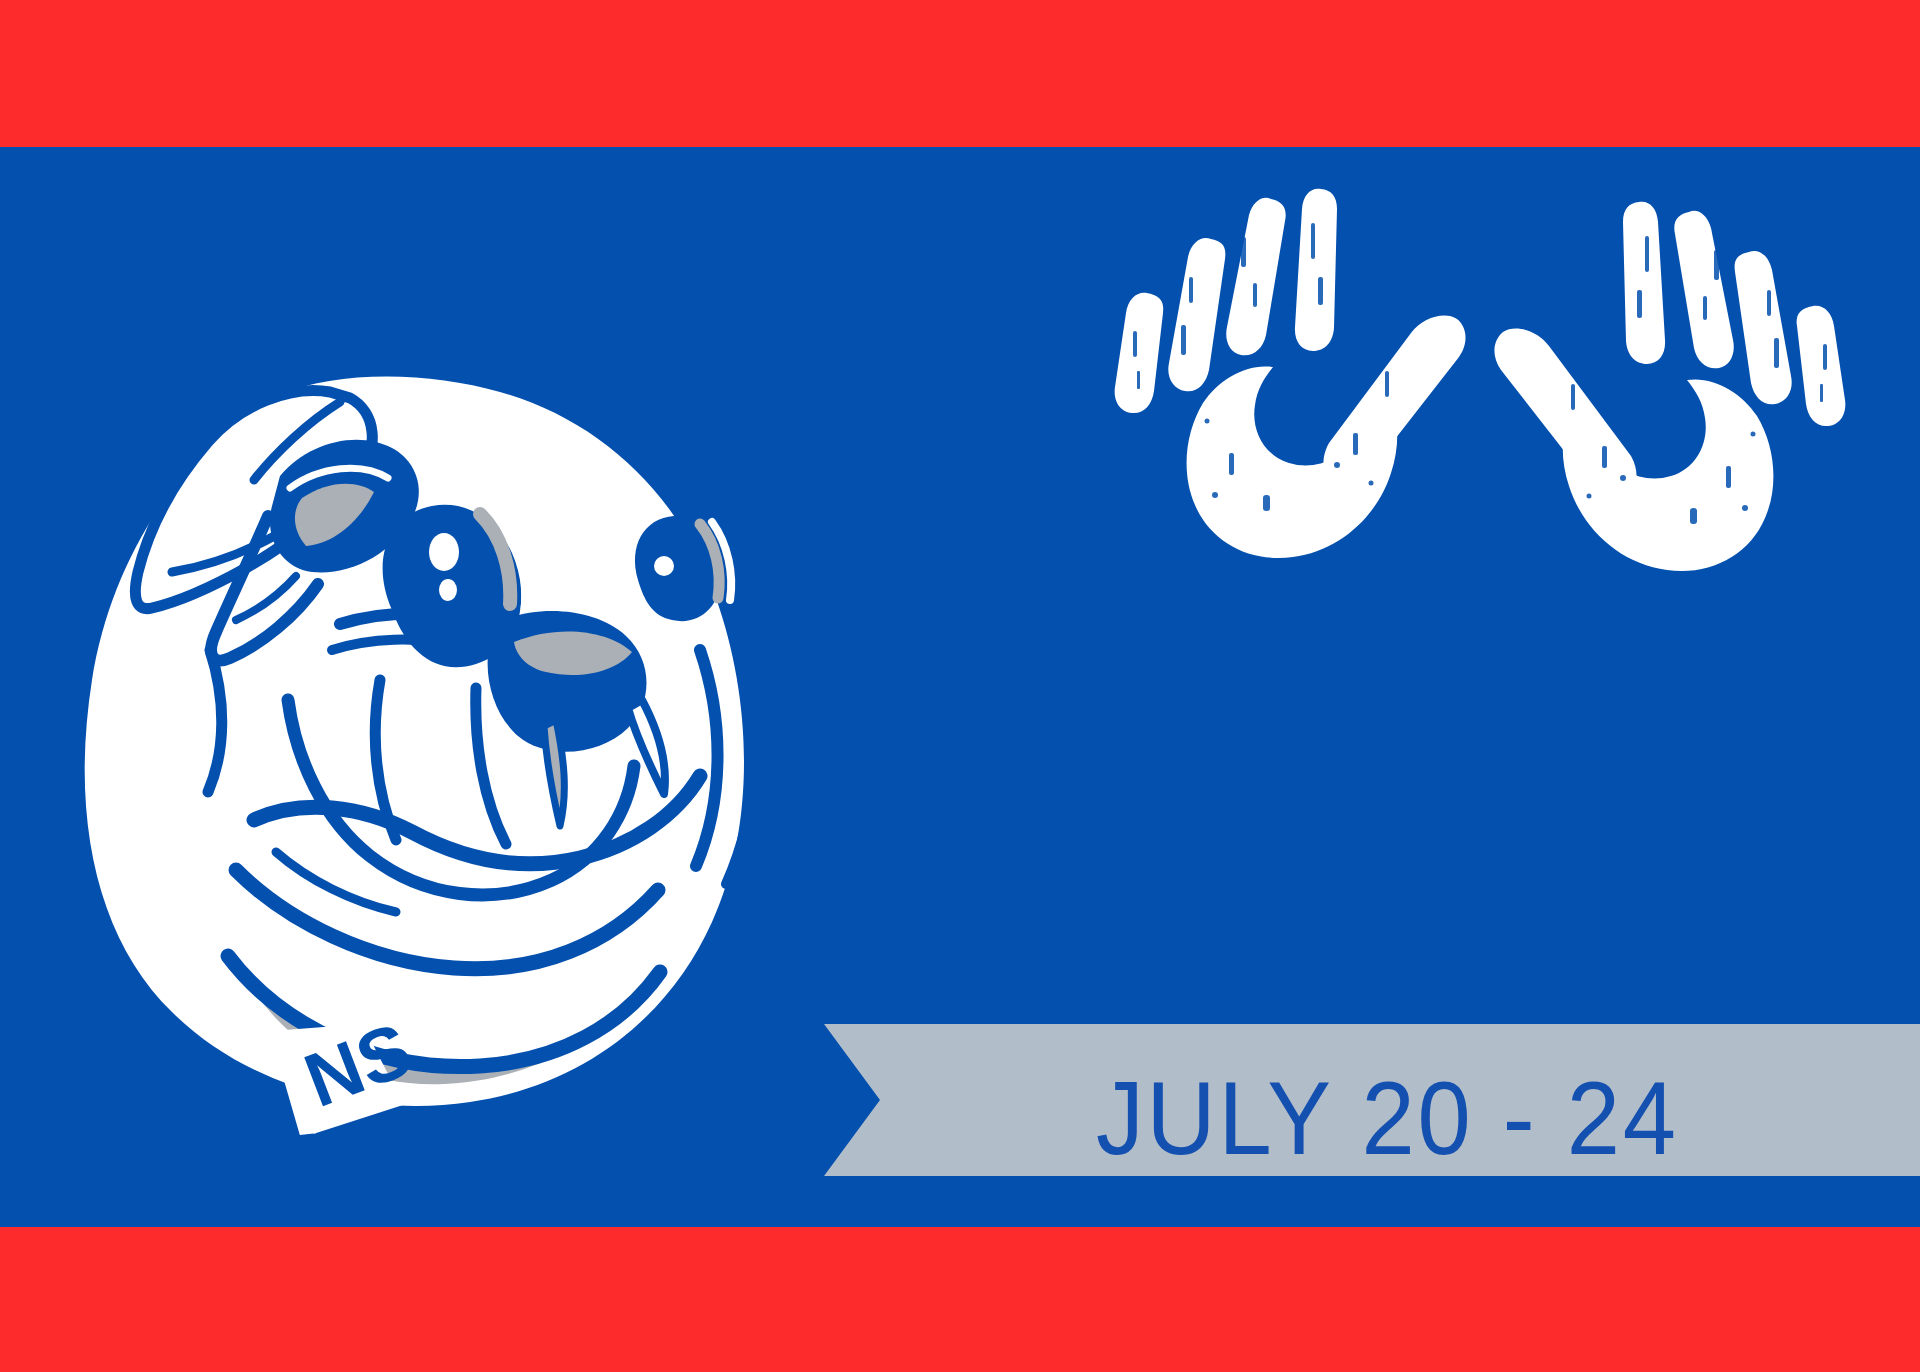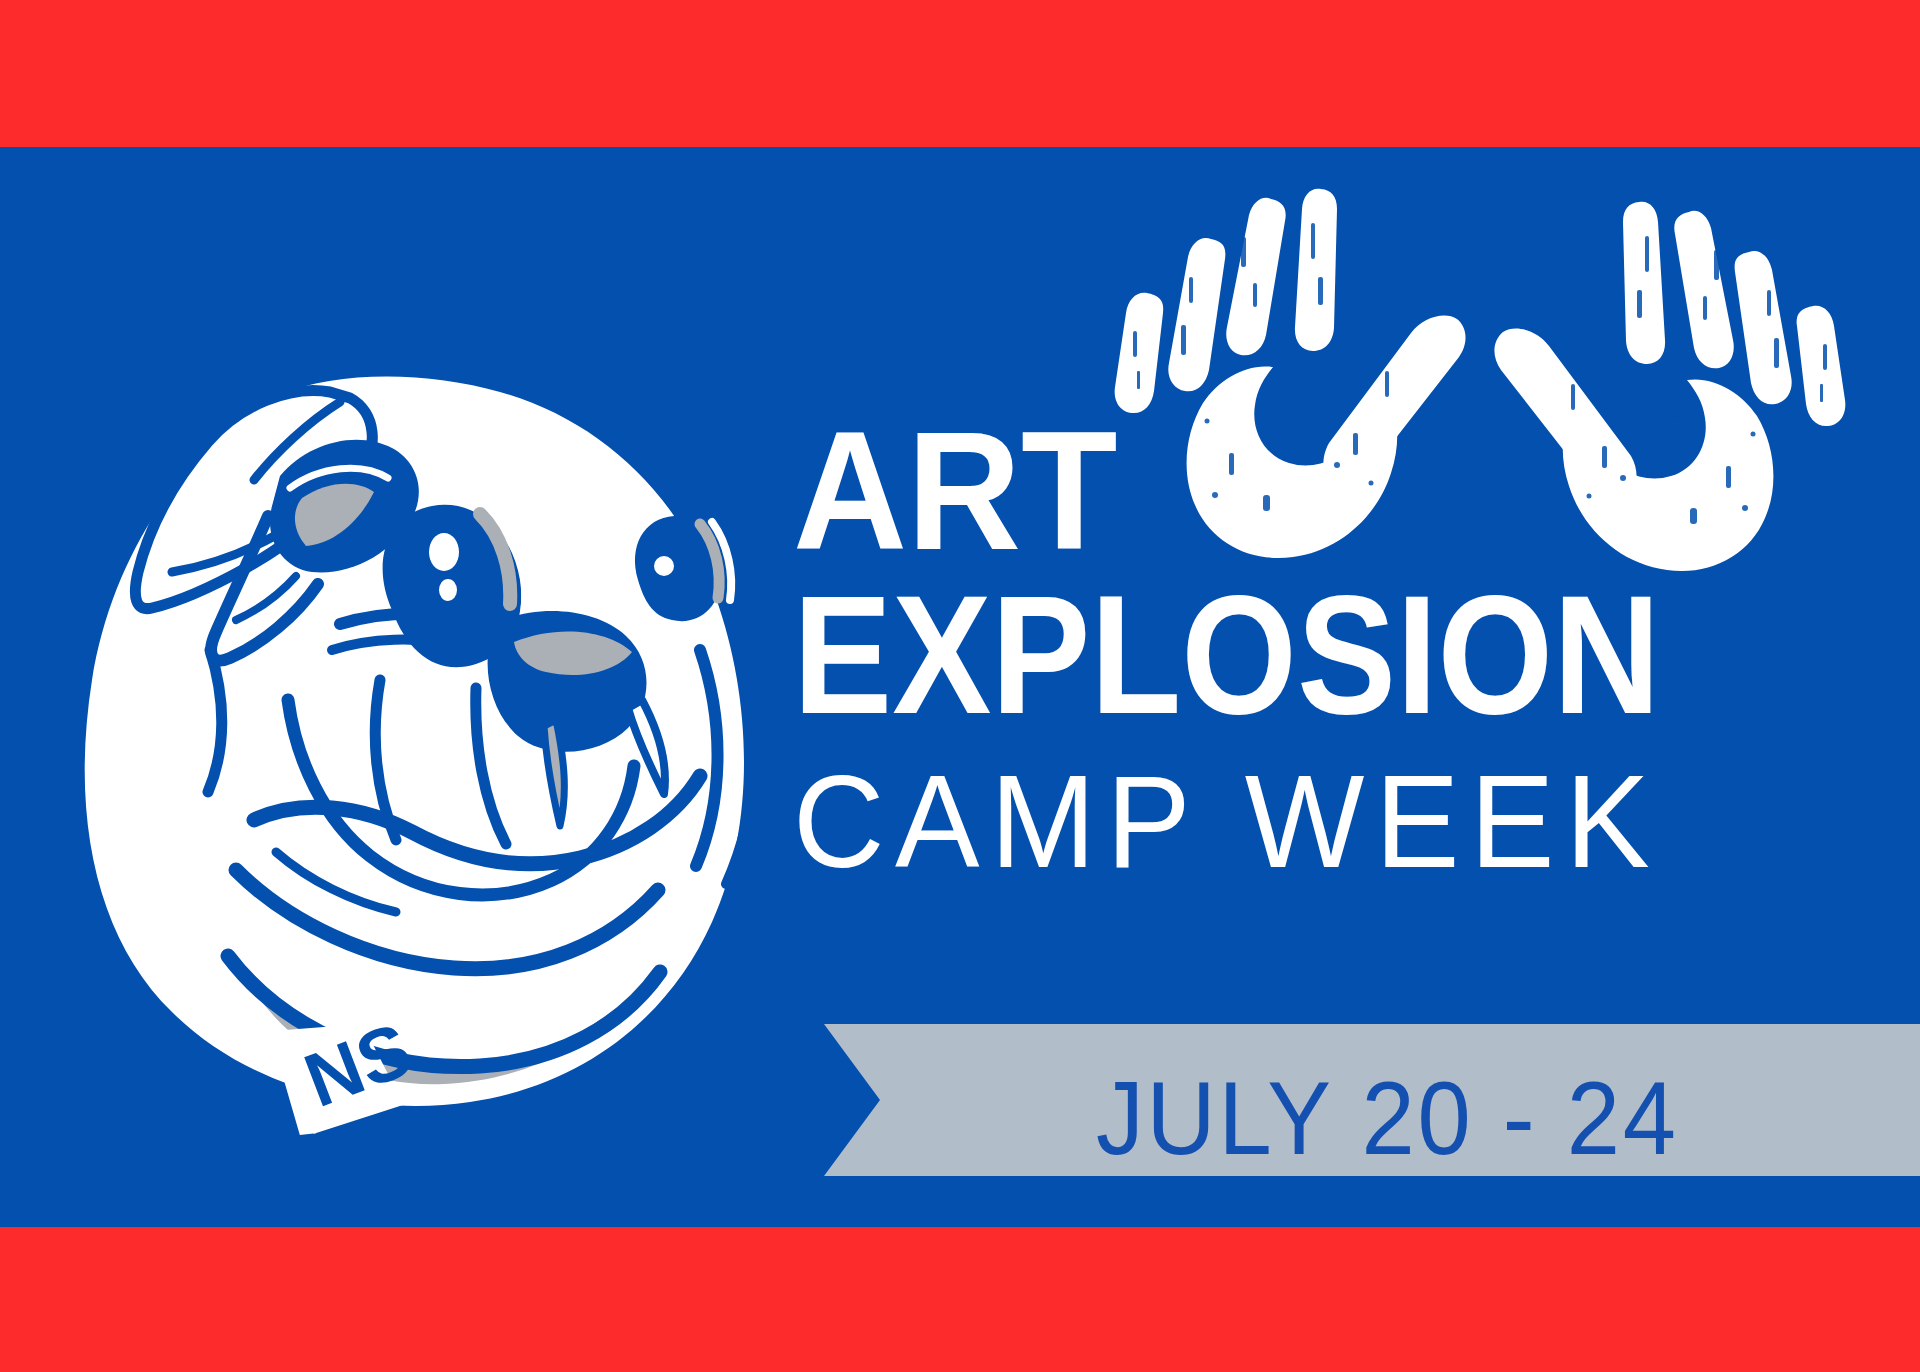--- a/index.html
+++ b/index.html
@@ -370,23 +370,18 @@
         <rect x="300" y="206" width="4" height="26" rx="2"></rect>
         <circle cx="210" cy="218" r="3"></circle>
         <circle cx="252" cy="300" r="3"></circle>
         <circle cx="130" cy="330" r="3"></circle>
         <circle cx="122" cy="256" r="2.5"></circle>
         <circle cx="286" cy="318" r="2.5"></circle>
       </g>
     </svg>
   </div>
 
-  <div class="headline">
-    <div class="line-art">ART</div>
-    <div class="line-explosion">EXPLOSION</div>
-    <div class="line-camp">CAMP WEEK</div>
-  </div>
 
   <div class="ribbon">
     <span class="ribbon-date">JULY 20 - 24</span>
   </div>
 
 </div>
 
 </body></html>

